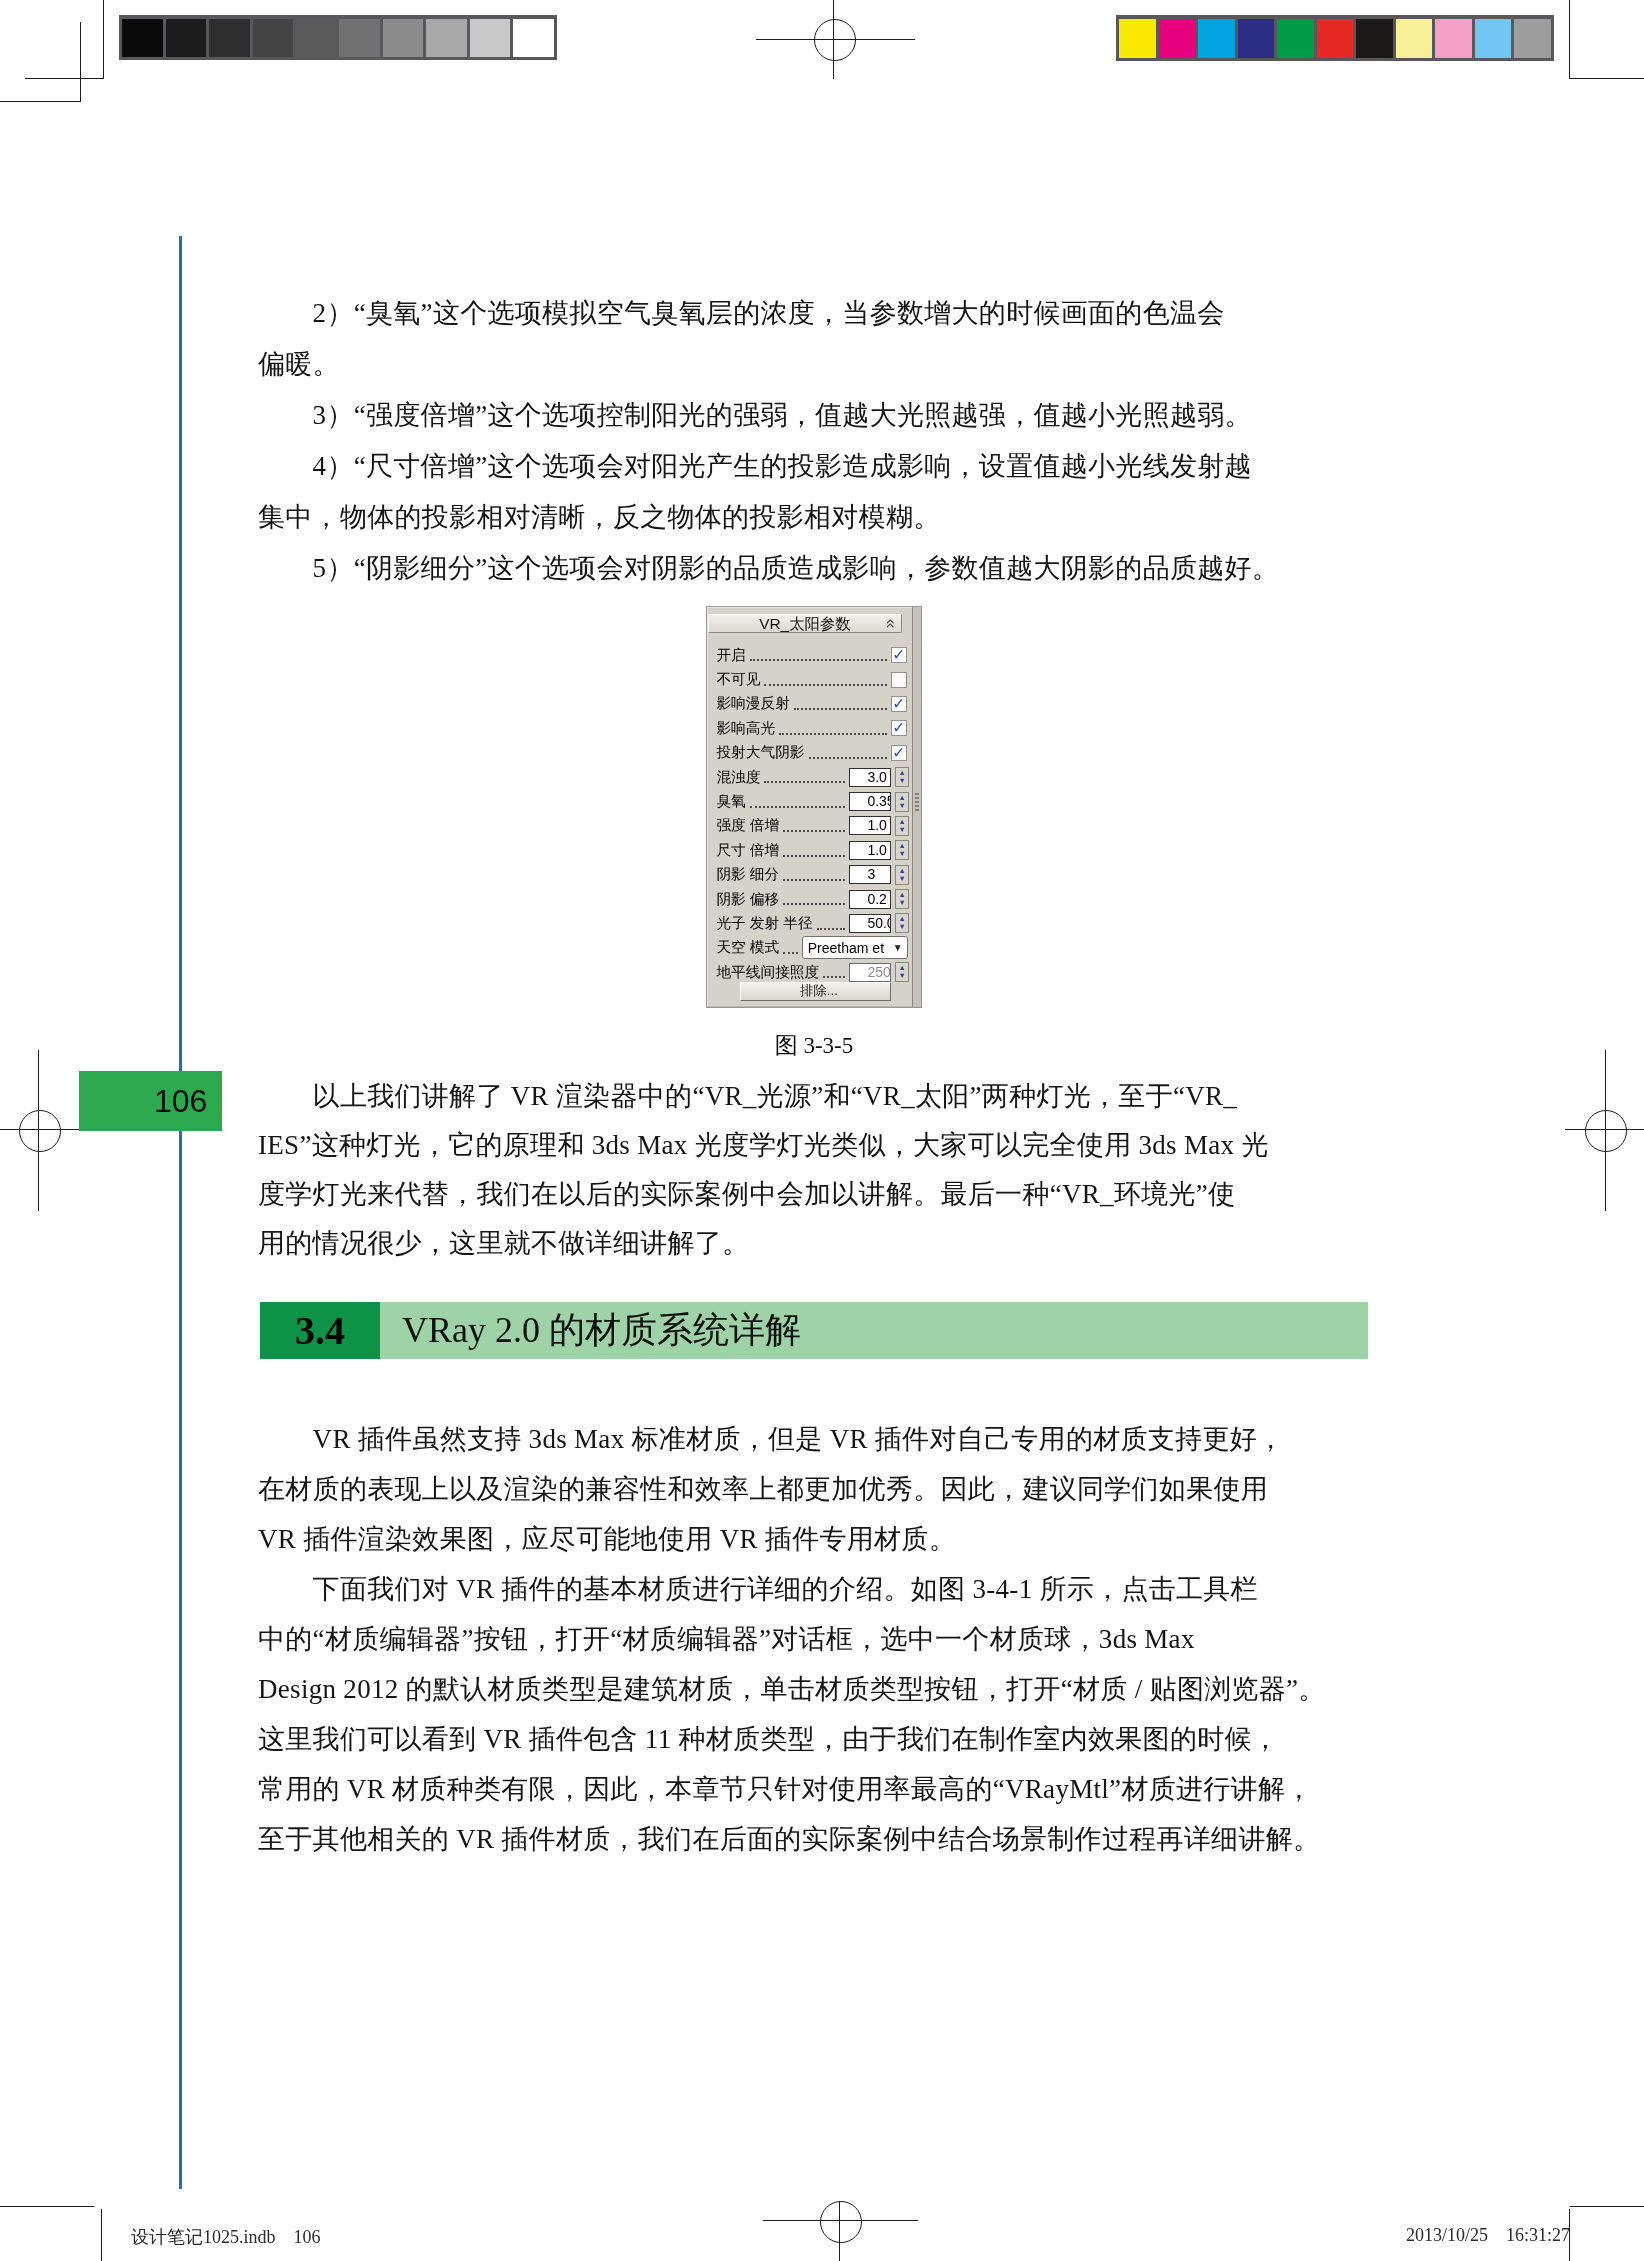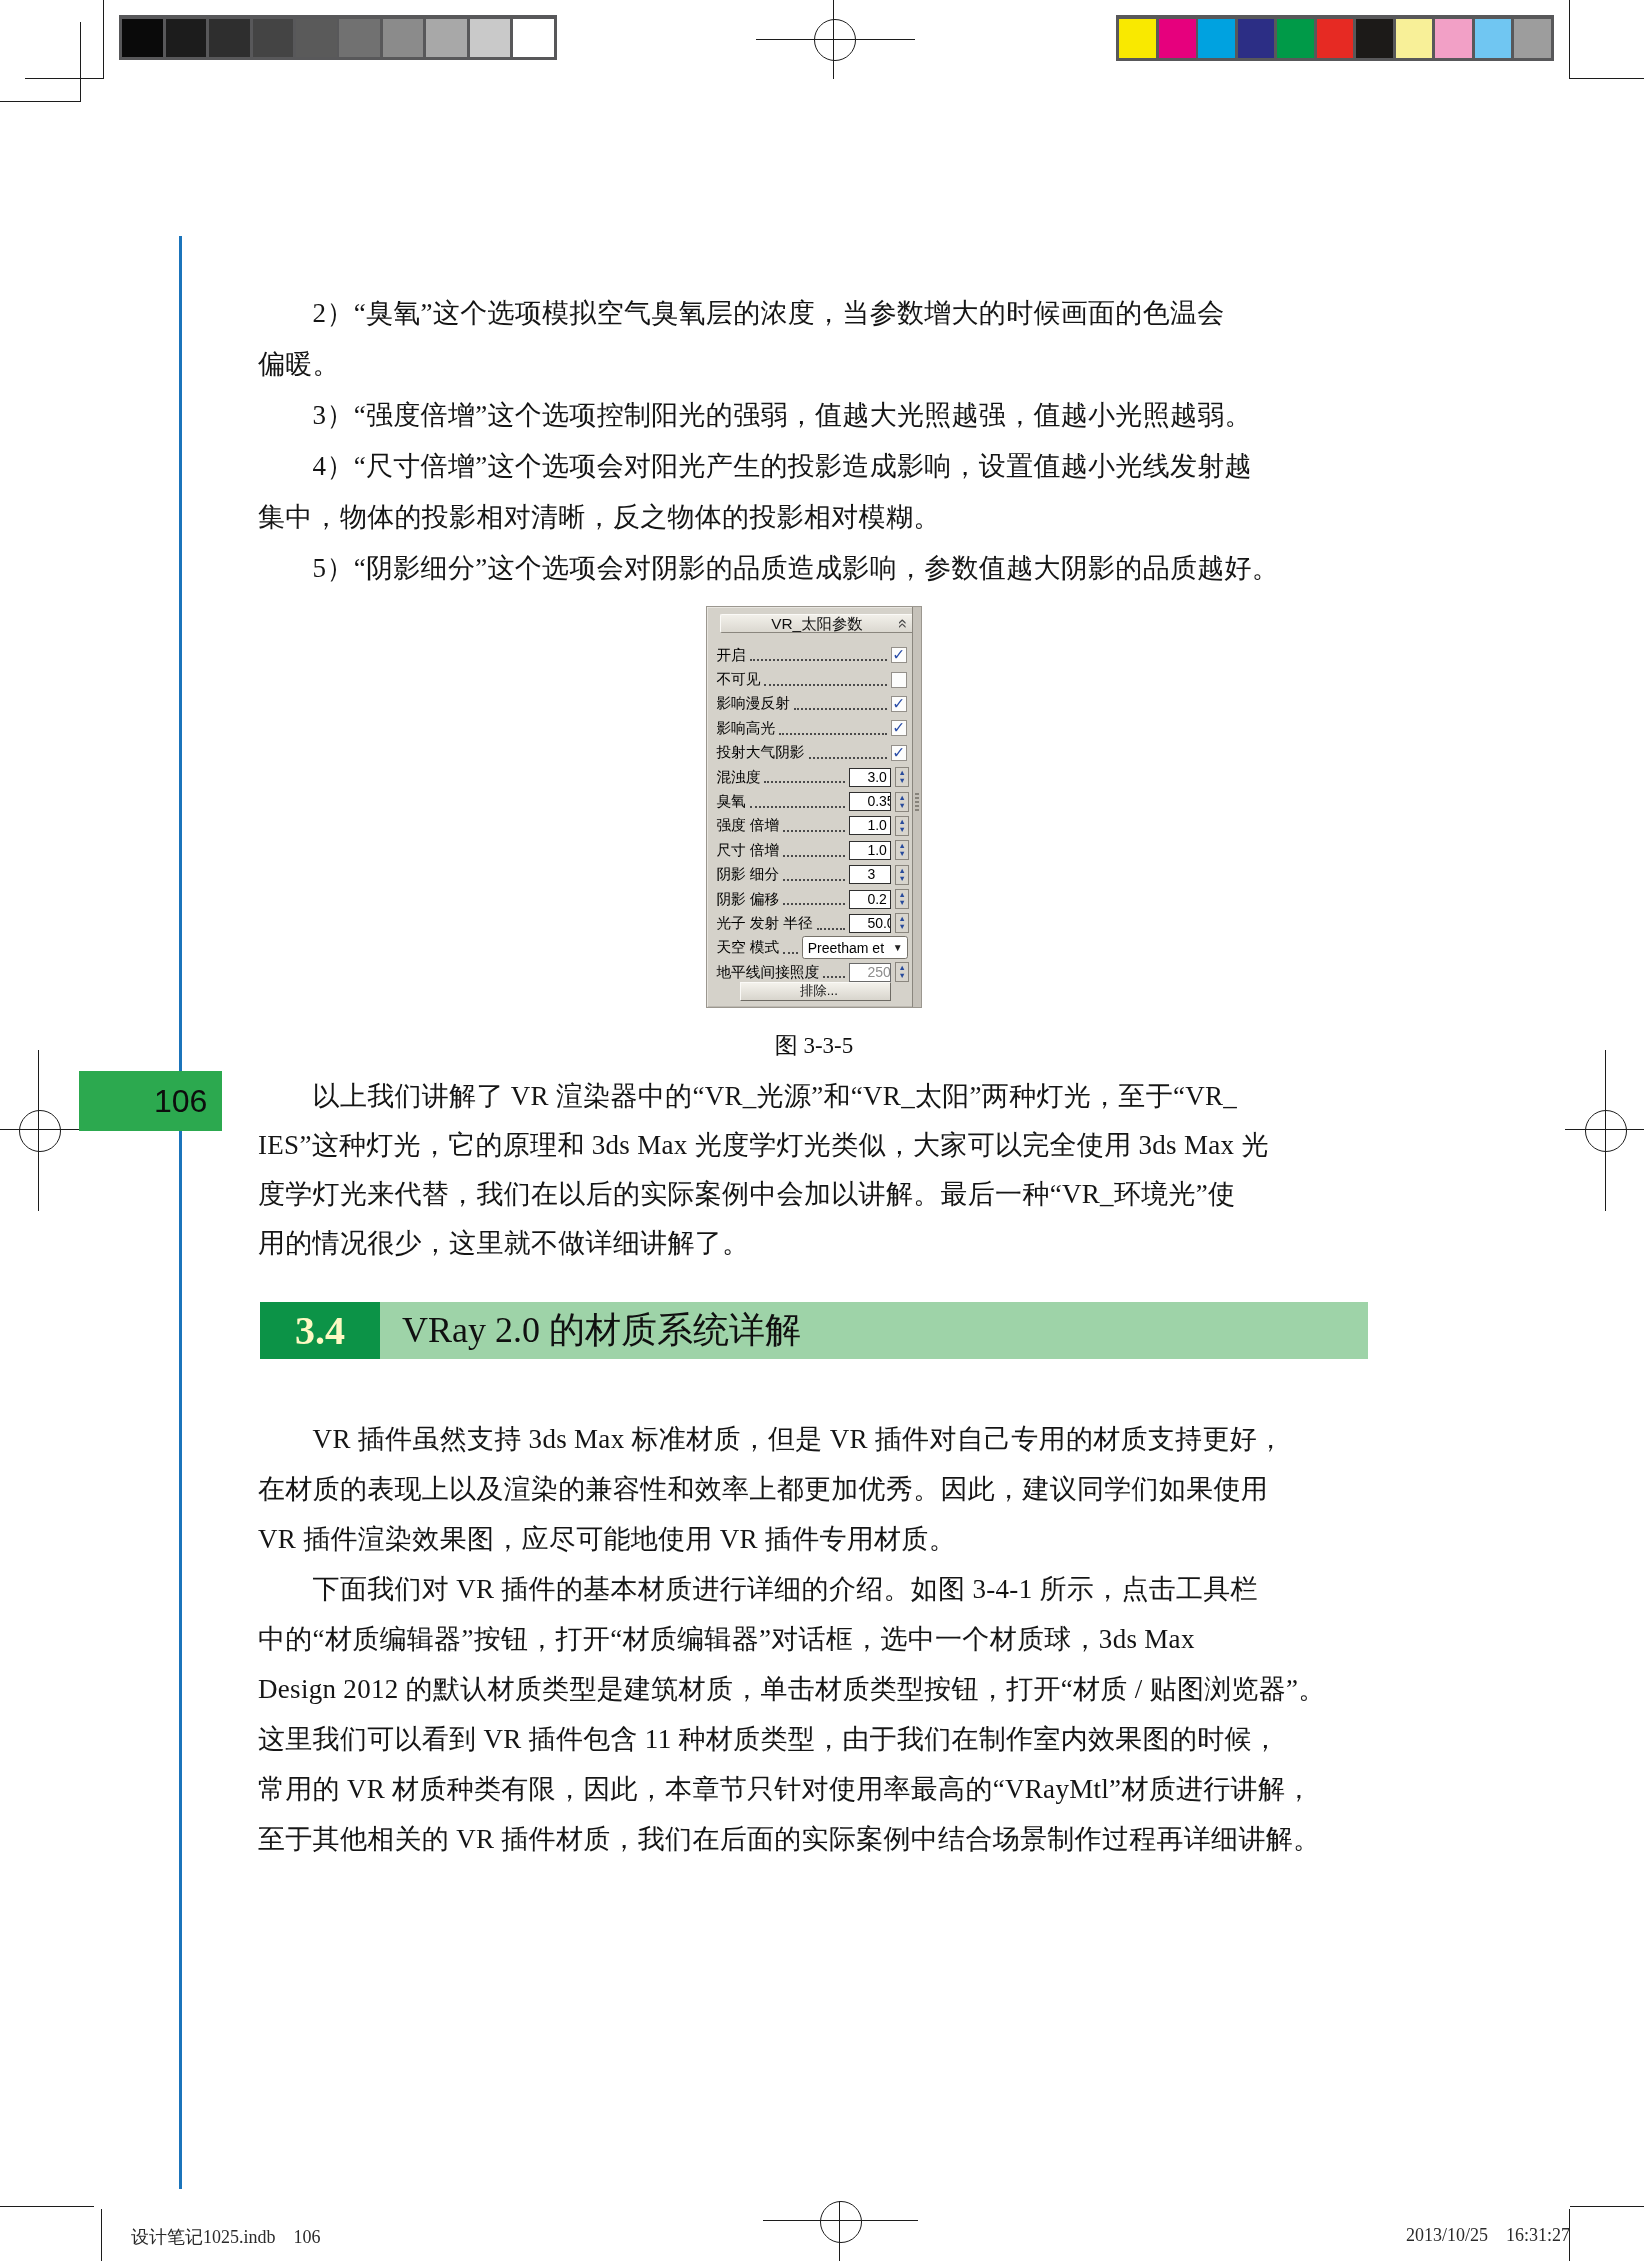--- a/index.html
+++ b/index.html
@@ -36,21 +36,21 @@
 
   
   #panel{position:absolute;left:706px;top:606px;width:216px;height:402px;background:#d5d2ca;
          border:0.7px solid #9b978f;box-sizing:border-box;
          box-shadow:inset 0.7px 0.7px 0 #efede8, inset -0.7px -0.7px 0 #b5b1a9;
          font-family:"Liberation Sans","DejaVu Sans",sans-serif;}
   #panel-scroll{position:absolute;right:0;top:0;width:8.7px;height:100%;background:#c6c2ba;
          border-left:0.7px solid #8a867e;box-sizing:border-box;}
   #panel-scroll .grip{position:absolute;left:2px;top:186px;width:3.3px;height:20px;
          background:repeating-linear-gradient(to bottom,#87837b 0 2px,transparent 2px 4px);}
-  #panel-title{position:absolute;left:13px;top:6.7px;width:194px;height:19px;box-sizing:border-box;
+  #panel-title{position:absolute;left:1px;top:6.7px;width:194px;height:19px;box-sizing:border-box;
          background:linear-gradient(#f2f0ea,#dbd8d0);border:0.7px solid #8a867e;
          border-top-color:#fbfaf7;border-left-color:#fbfaf7;border-radius:2px;
          text-align:center;font-size:15.4px;line-height:17.4px;color:#111;}
   #panel-title .chev{position:absolute;right:5.4px;top:0;display:inline-block;
          transform:rotate(90deg);font-size:17.4px;line-height:17.4px;color:#4a4a4a;}
   #panel-rows{position:absolute;left:9.4px;top:36px;width:193px;}
   .prow{display:flex;align-items:center;height:24.4px;}
   .plabel{font-size:14.7px;color:#000;white-space:pre;}
   .pdots{flex:1 1 auto;border-bottom:2px dotted #4a4a4a;align-self:flex-end;margin:0 4px 6px 4px;min-width:5.4px;}
   .pcheck{width:16px;height:16px;box-sizing:border-box;border:1.3px solid #94908a;background:#fdfdfc;
@@ -73,21 +73,21 @@
          font-size:23px;color:#111;}
 
   
   #page-badge{position:absolute;left:79px;top:1032px;width:143px;height:60px;background:#2ca94f;
          font-family:"Liberation Sans","DejaVu Sans",sans-serif;font-size:32px;color:#0d0d0d;
          text-align:right;line-height:60px;padding-right:14.7px;box-sizing:border-box;margin-top:39px;}
 
   
   #section-band{position:absolute;left:260px;top:1302px;width:1108px;height:57px;background:#9ed3a8;}
   #section-box{position:absolute;left:0;top:0;width:120px;height:57px;background:#0c9347;
-         text-align:center;font-weight:bold;font-size:40px;line-height:57px;color:#fef9c3;}
+         text-align:center;font-weight:bold;font-size:40px;line-height:57px;color:#000000;}
   #section-title{position:absolute;left:142px;top:0;height:57px;line-height:57px;
          font-weight:normal;font-size:36px;color:#101010;white-space:nowrap;}
 
   
   .footer-txt{position:absolute;top:2225px;font-size:18px;color:#2a2a2a;white-space:pre;}
   #footer-left{left:131px;}
   #footer-right{right:75px;text-align:right;}
 </style>
 </head>
 <body>

